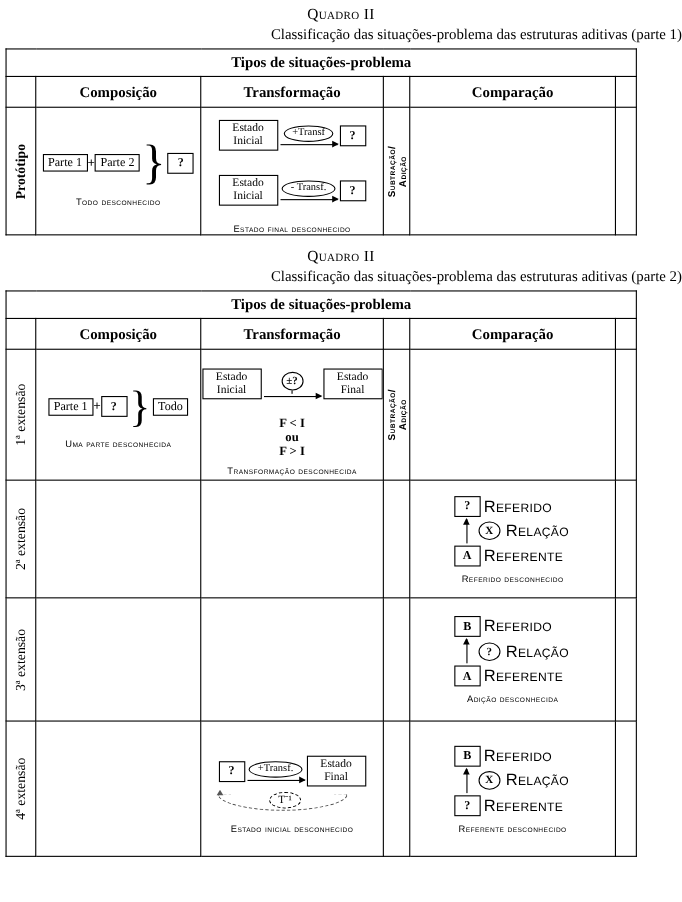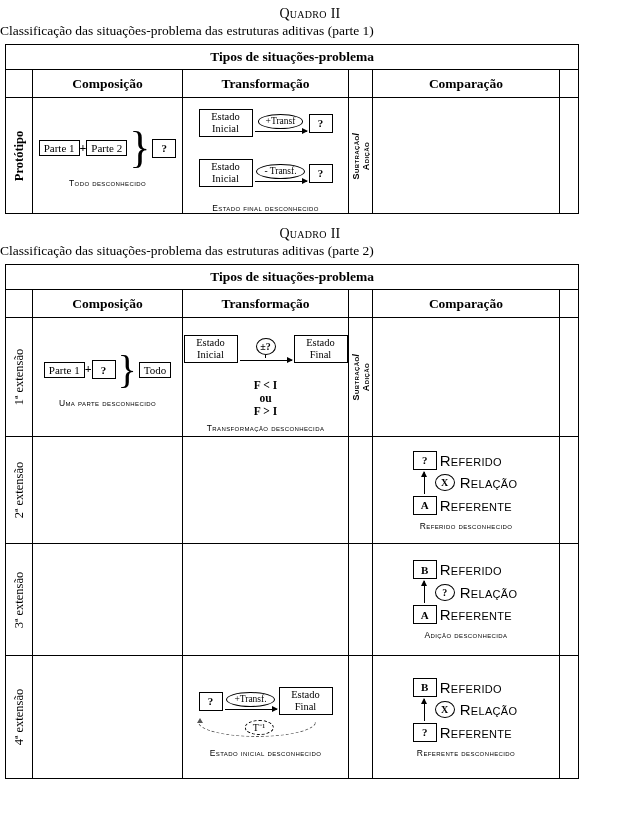--- a/index.html
+++ b/index.html
@@ -1,19 +1,19 @@
 <!DOCTYPE html>
 <html><head>
 <meta charset="utf-8">
 <style>
   html,body{margin:0;padding:0;}
   body{width:620px;min-height:820px;background:#fff;color:#000;font-family:"Liberation Serif",serif;}
   .page{padding-top:6px;}
   .title{text-align:center;font-size:14px;font-variant:small-caps;letter-spacing:.3px;}
-  .subtitle{text-align:left;font-size:13.5px;margin-top:1px;}
+  .subtitle{text-align:right;font-size:13.5px;margin-top:1px;}
   table.quadro{border-collapse:collapse;table-layout:fixed;width:573px;margin:5px 0 0 5px;}
   table.quadro td,table.quadro th{border:1px solid #000;padding:0;overflow:hidden;}
   .th-main{height:24px;font-size:13.5px;font-weight:bold;text-align:center;}
   .th-col{height:27px;font-size:13.5px;font-weight:bold;text-align:center;}
   td.diagram{vertical-align:middle;}
   .cell{display:flex;flex-direction:column;align-items:center;justify-content:center;height:100%;}
   .rot-cell{position:relative;}
   .rot{position:absolute;top:50%;left:50%;transform:translate(-50%,-50%) rotate(-90deg);white-space:nowrap;}
   .rowlab{font-size:12.5px;}
   .rowlab.bold{font-weight:bold;}
@@ -169,21 +169,21 @@
         <div class="cell">
           <div class="comp-row">
             <div class="stack">
               <span class="dbox">Parte 1</span>
               <span class="op">+</span>
               <span class="dbox sq">?</span>
             </div>
             <span class="brace small">}</span>
             <span class="dbox">Todo</span>
           </div>
-          <div class="caption">Uma parte desconhecido</div>
+          <div class="caption">Uma parte desconhecida</div>
         </div>
       </td>
       <td class="diagram">
         <div class="cell">
           <div class="trow">
             <span class="dbox wbox">Estado Inicial</span>
             <span class="awrap">
               <span class="circle">±?</span>
               <span class="tick"></span>
               <span class="harrow"></span>

